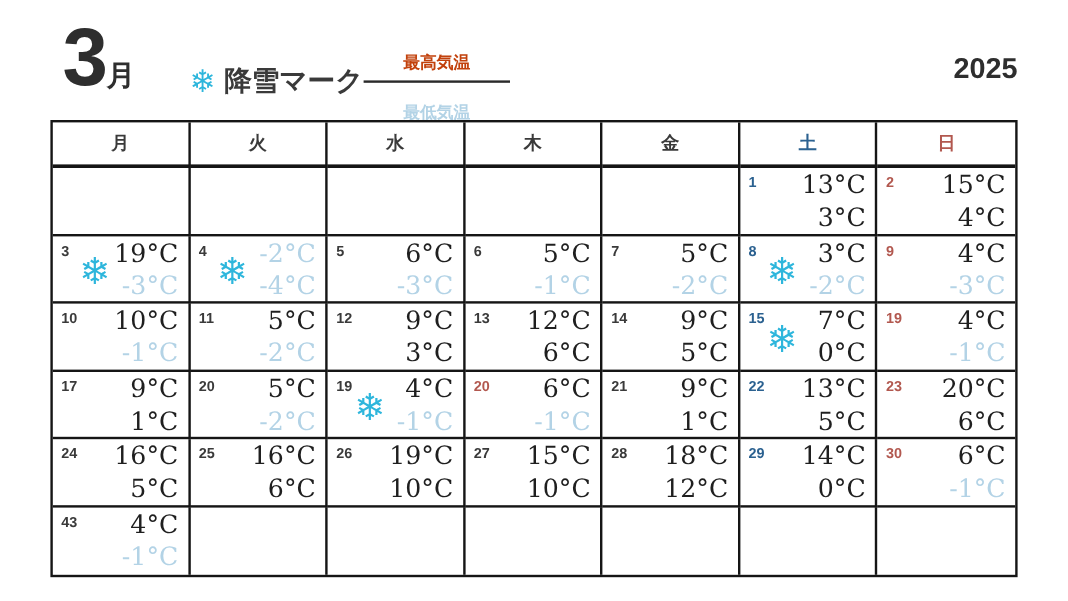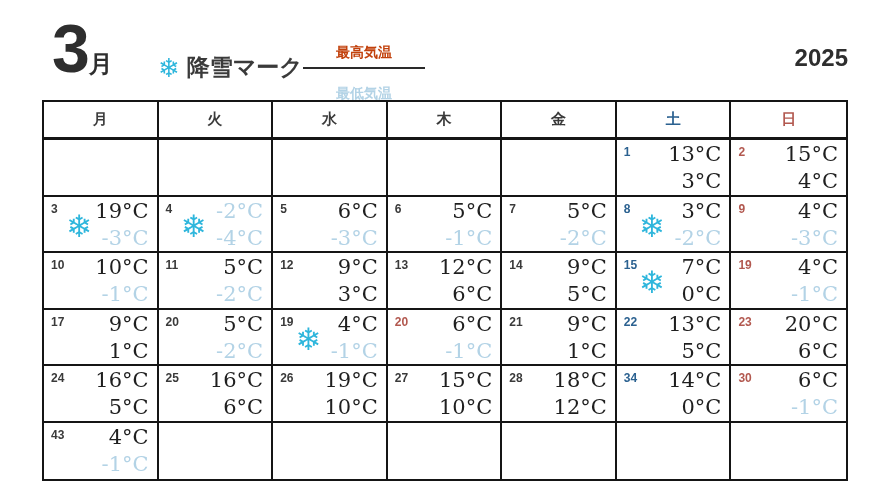--- a/index.html
+++ b/index.html
@@ -270,21 +270,21 @@
         </div>
       </div>
       <div class="cell">
         <span class="daynum d-weekday">28</span>
         <div class="temps">
           <span class="t">18°C</span>
           <span class="t">12°C</span>
         </div>
       </div>
       <div class="cell">
-        <span class="daynum d-saturday">34</span>
+        <span class="daynum d-saturday">29</span>
         <div class="temps">
           <span class="t">14°C</span>
           <span class="t">0°C</span>
         </div>
       </div>
       <div class="cell col-last">
         <span class="daynum d-sunday">30</span>
         <div class="temps">
           <span class="t">6°C</span>
           <span class="t neg">-1°C</span>

